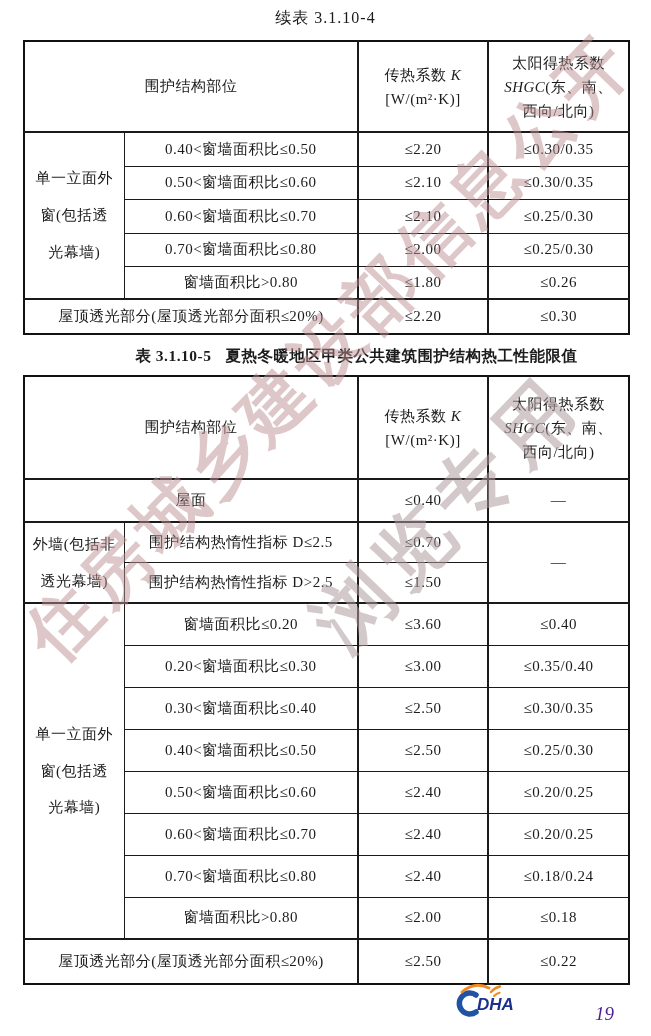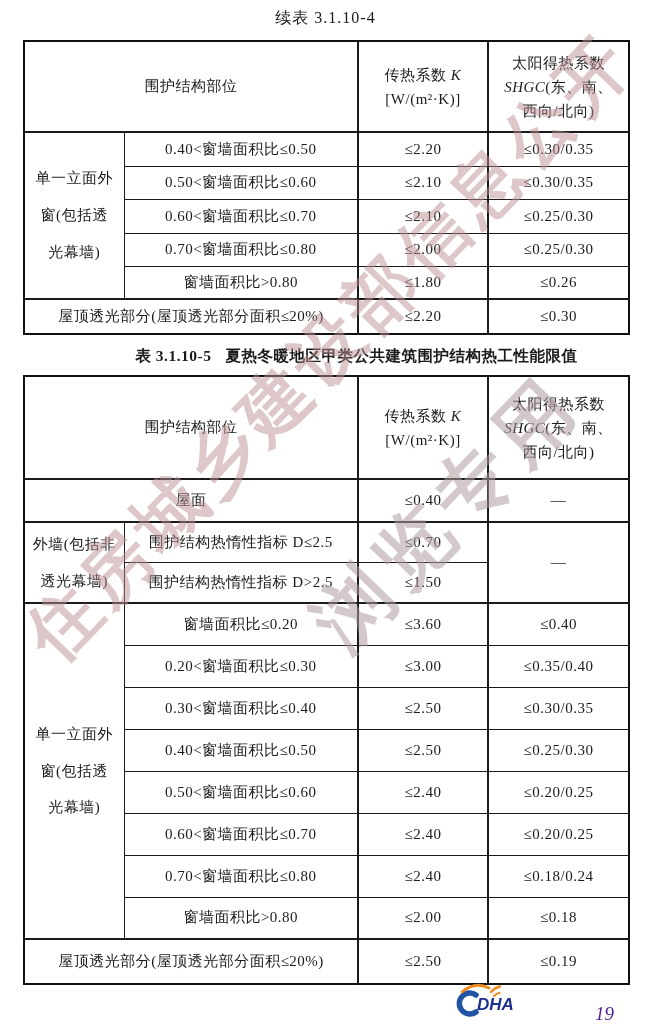--- a/index.html
+++ b/index.html
@@ -211,21 +211,21 @@
       <td class="vS">≤0.18/0.24</td>
     </tr>
     <tr style="height:42px">
       <td>窗墙面积比&gt;0.80</td>
       <td class="vK">≤2.00</td>
       <td class="vS">≤0.18</td>
     </tr>
     <tr style="height:45px">
       <td colspan="2" class="top2">屋顶透光部分(屋顶透光部分面积≤20%)</td>
       <td class="vK top2">≤2.50</td>
-      <td class="vS top2">≤0.19</td>
+      <td class="vS top2">≤0.22</td>
     </tr>
   </tbody>
     </table>
 
   <div class="wm wm1">住房城乡建设部信息公开</div>
   <div class="wm wm2">浏览专用</div>
 
   <svg class="logo" width="90" height="40" viewBox="0 0 90 40">
     <path d="M27 13 A 10.5 10.5 0 1 0 27 30" fill="none" stroke="#2153a3" stroke-width="5.5" stroke-linecap="round"></path>
     <path d="M13 10 Q 26 -1 40 6" fill="none" stroke="#f08a1e" stroke-width="2.8" stroke-linecap="round"></path>

